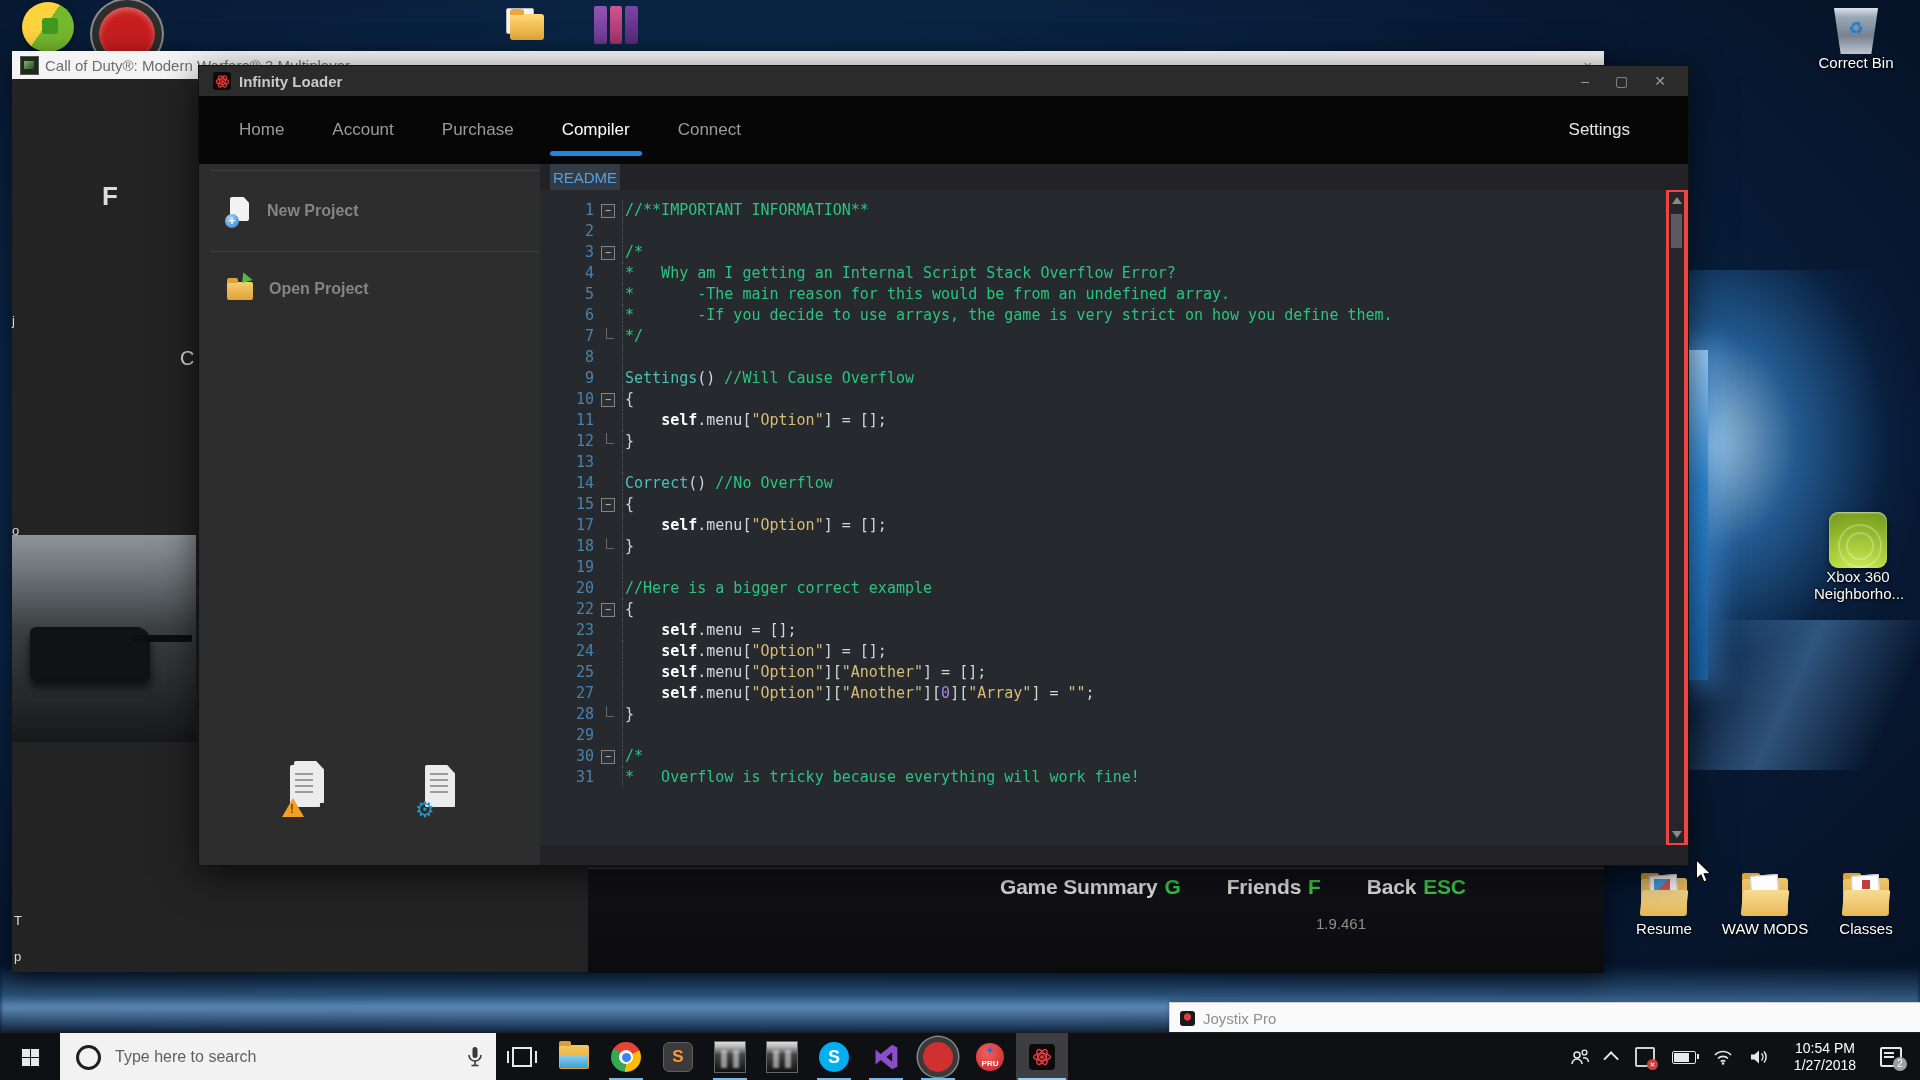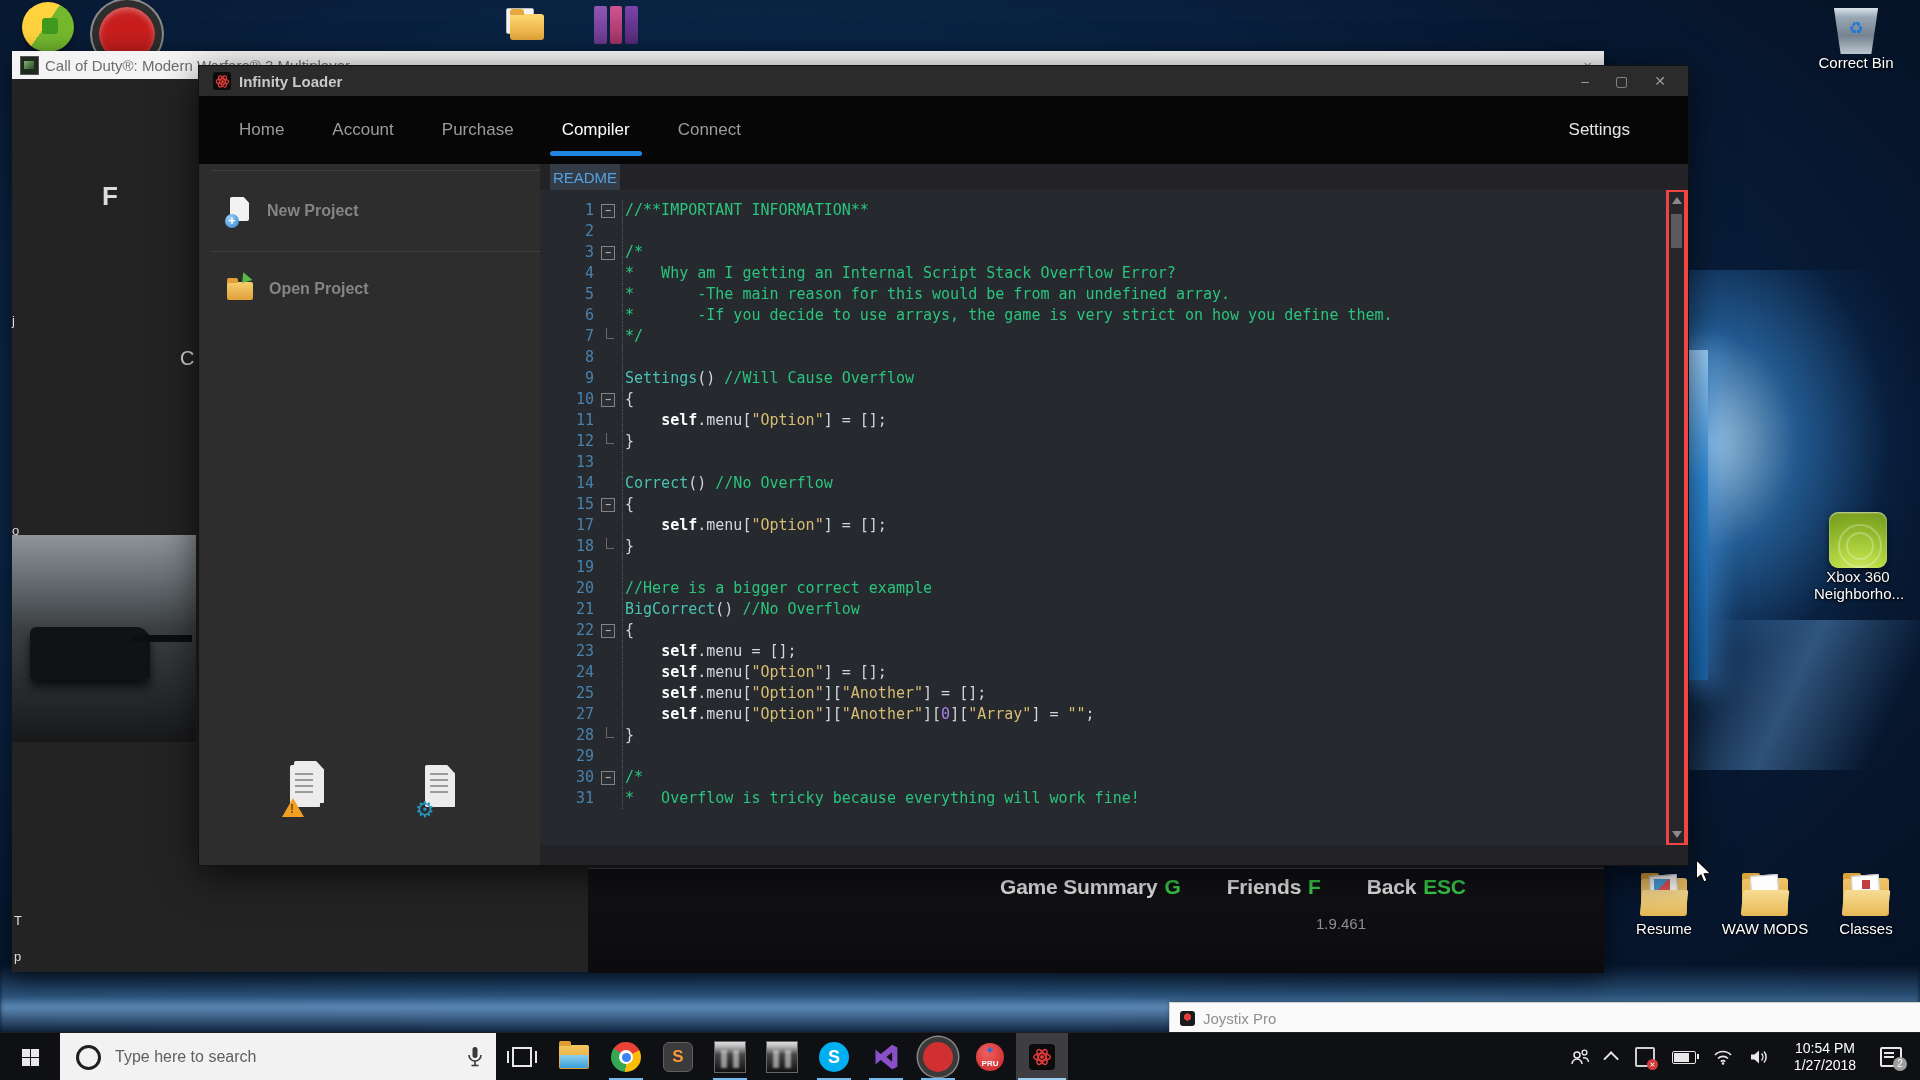--- a/index.html
+++ b/index.html
@@ -367,21 +367,20 @@
             <div class="crow"><span class="ln">10</span><span class="fold"><div class="fbox">−</div></span><span class="code"><span class="pu">{</span></span></div>
             <div class="crow"><span class="ln">11</span><span class="fold"></span><span class="code"><span class="pu">    </span><span class="kw">self</span><span class="pu">.menu[</span><span class="st">"Option"</span><span class="pu">] = [];</span></span></div>
             <div class="crow"><span class="ln">12</span><span class="fold"><div class="fend"></div></span><span class="code"><span class="pu">}</span></span></div>
             <div class="crow"><span class="ln">13</span><span class="fold"></span><span class="code">&nbsp;</span></div>
             <div class="crow"><span class="ln">14</span><span class="fold"></span><span class="code"><span class="fn">Correct</span><span class="pu">() </span><span class="cm">//No Overflow</span></span></div>
             <div class="crow"><span class="ln">15</span><span class="fold"><div class="fbox">−</div></span><span class="code"><span class="pu">{</span></span></div>
             <div class="crow"><span class="ln">17</span><span class="fold"></span><span class="code"><span class="pu">    </span><span class="kw">self</span><span class="pu">.menu[</span><span class="st">"Option"</span><span class="pu">] = [];</span></span></div>
             <div class="crow"><span class="ln">18</span><span class="fold"><div class="fend"></div></span><span class="code"><span class="pu">}</span></span></div>
             <div class="crow"><span class="ln">19</span><span class="fold"></span><span class="code">&nbsp;</span></div>
             <div class="crow"><span class="ln">20</span><span class="fold"></span><span class="code"><span class="cm">//Here is a bigger correct example</span></span></div>
-            <div class="crow"><span class="ln">21</span><span class="fold"></span><span class="code"><span class="fn">BigCorrect</span><span class="pu">() </span><span class="cm">//No Overflow</span></span></div>
             <div class="crow"><span class="ln">22</span><span class="fold"><div class="fbox">−</div></span><span class="code"><span class="pu">{</span></span></div>
             <div class="crow"><span class="ln">23</span><span class="fold"></span><span class="code"><span class="pu">    </span><span class="kw">self</span><span class="pu">.menu = [];</span></span></div>
             <div class="crow"><span class="ln">24</span><span class="fold"></span><span class="code"><span class="pu">    </span><span class="kw">self</span><span class="pu">.menu[</span><span class="st">"Option"</span><span class="pu">] = [];</span></span></div>
             <div class="crow"><span class="ln">25</span><span class="fold"></span><span class="code"><span class="pu">    </span><span class="kw">self</span><span class="pu">.menu[</span><span class="st">"Option"</span><span class="pu">][</span><span class="st">"Another"</span><span class="pu">] = [];</span></span></div>
             <div class="crow"><span class="ln">27</span><span class="fold"></span><span class="code"><span class="pu">    </span><span class="kw">self</span><span class="pu">.menu[</span><span class="st">"Option"</span><span class="pu">][</span><span class="st">"Another"</span><span class="pu">][</span><span class="nu">0</span><span class="pu">][</span><span class="st">"Array"</span><span class="pu">] = </span><span class="st">""</span><span class="pu">;</span></span></div>
             <div class="crow"><span class="ln">28</span><span class="fold"><div class="fend"></div></span><span class="code"><span class="pu">}</span></span></div>
             <div class="crow"><span class="ln">29</span><span class="fold"></span><span class="code">&nbsp;</span></div>
             <div class="crow"><span class="ln">30</span><span class="fold"><div class="fbox">−</div></span><span class="code"><span class="cm">/*</span></span></div>
             <div class="crow"><span class="ln">31</span><span class="fold"></span><span class="code"><span class="cm">*   Overflow is tricky because everything will work fine!</span></span></div>
           </div>

